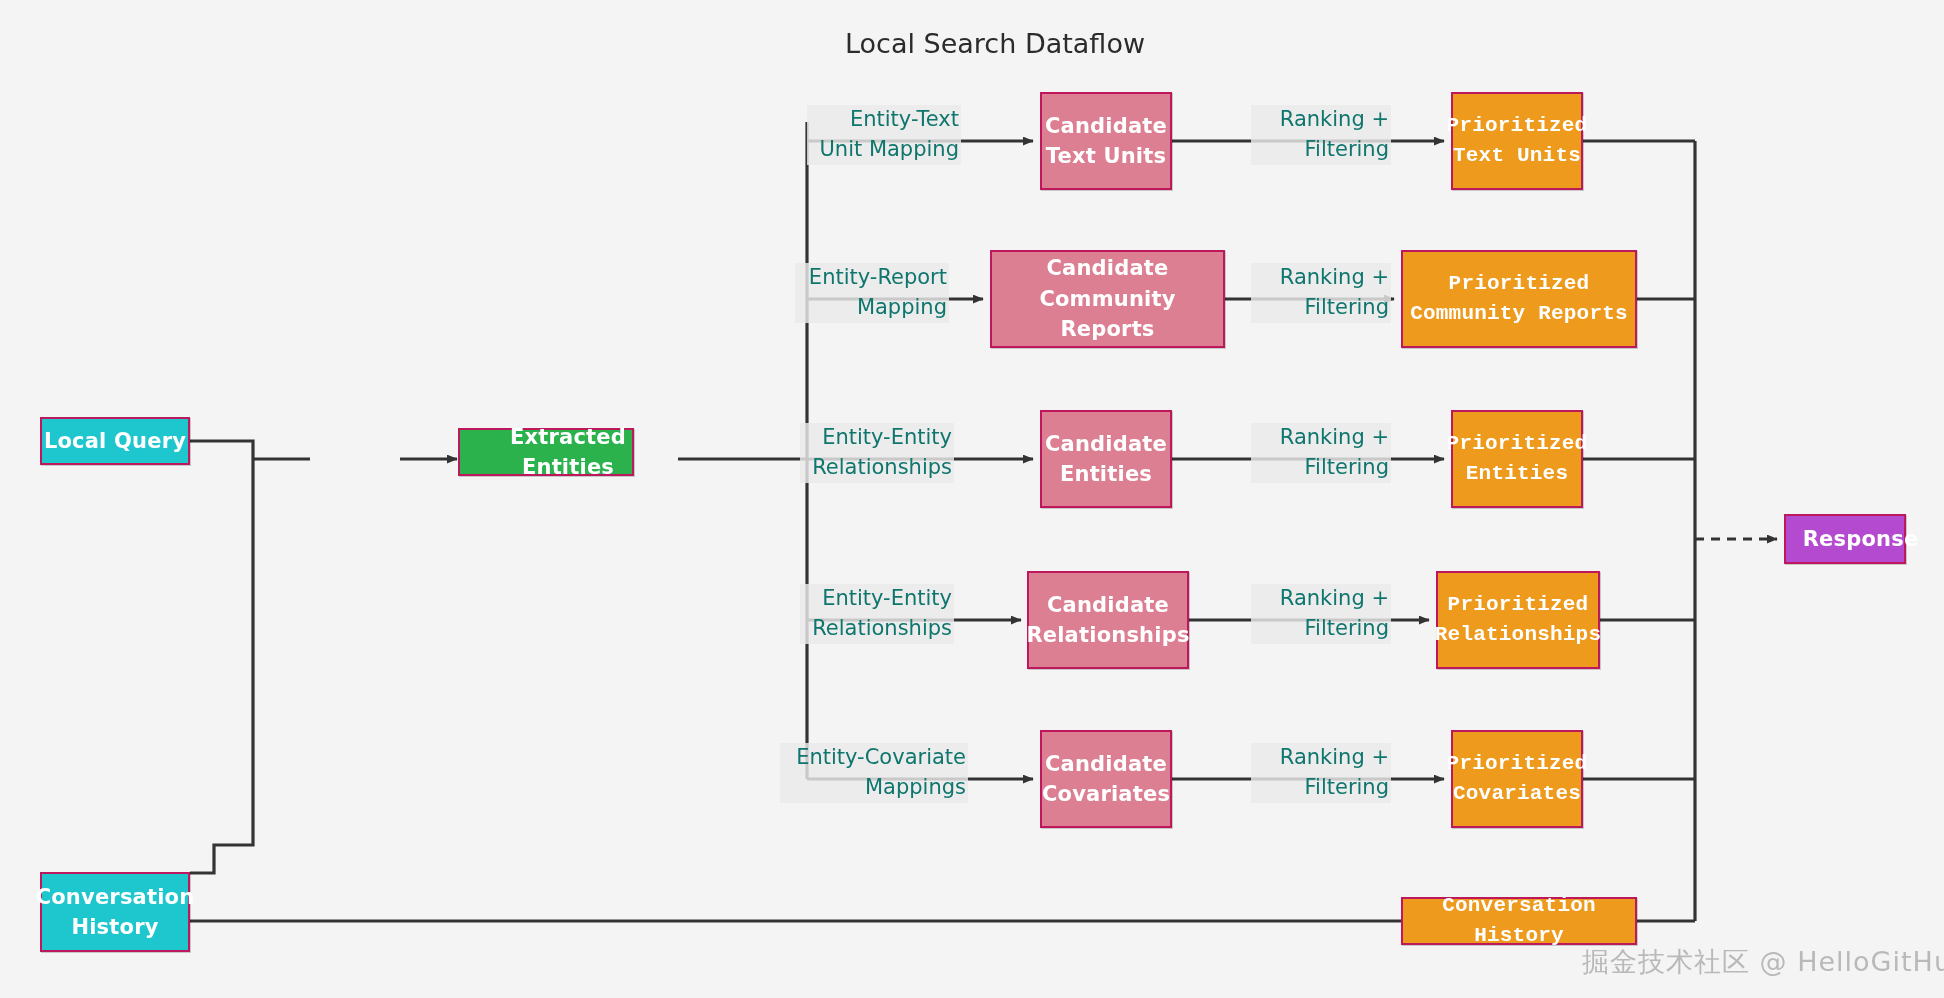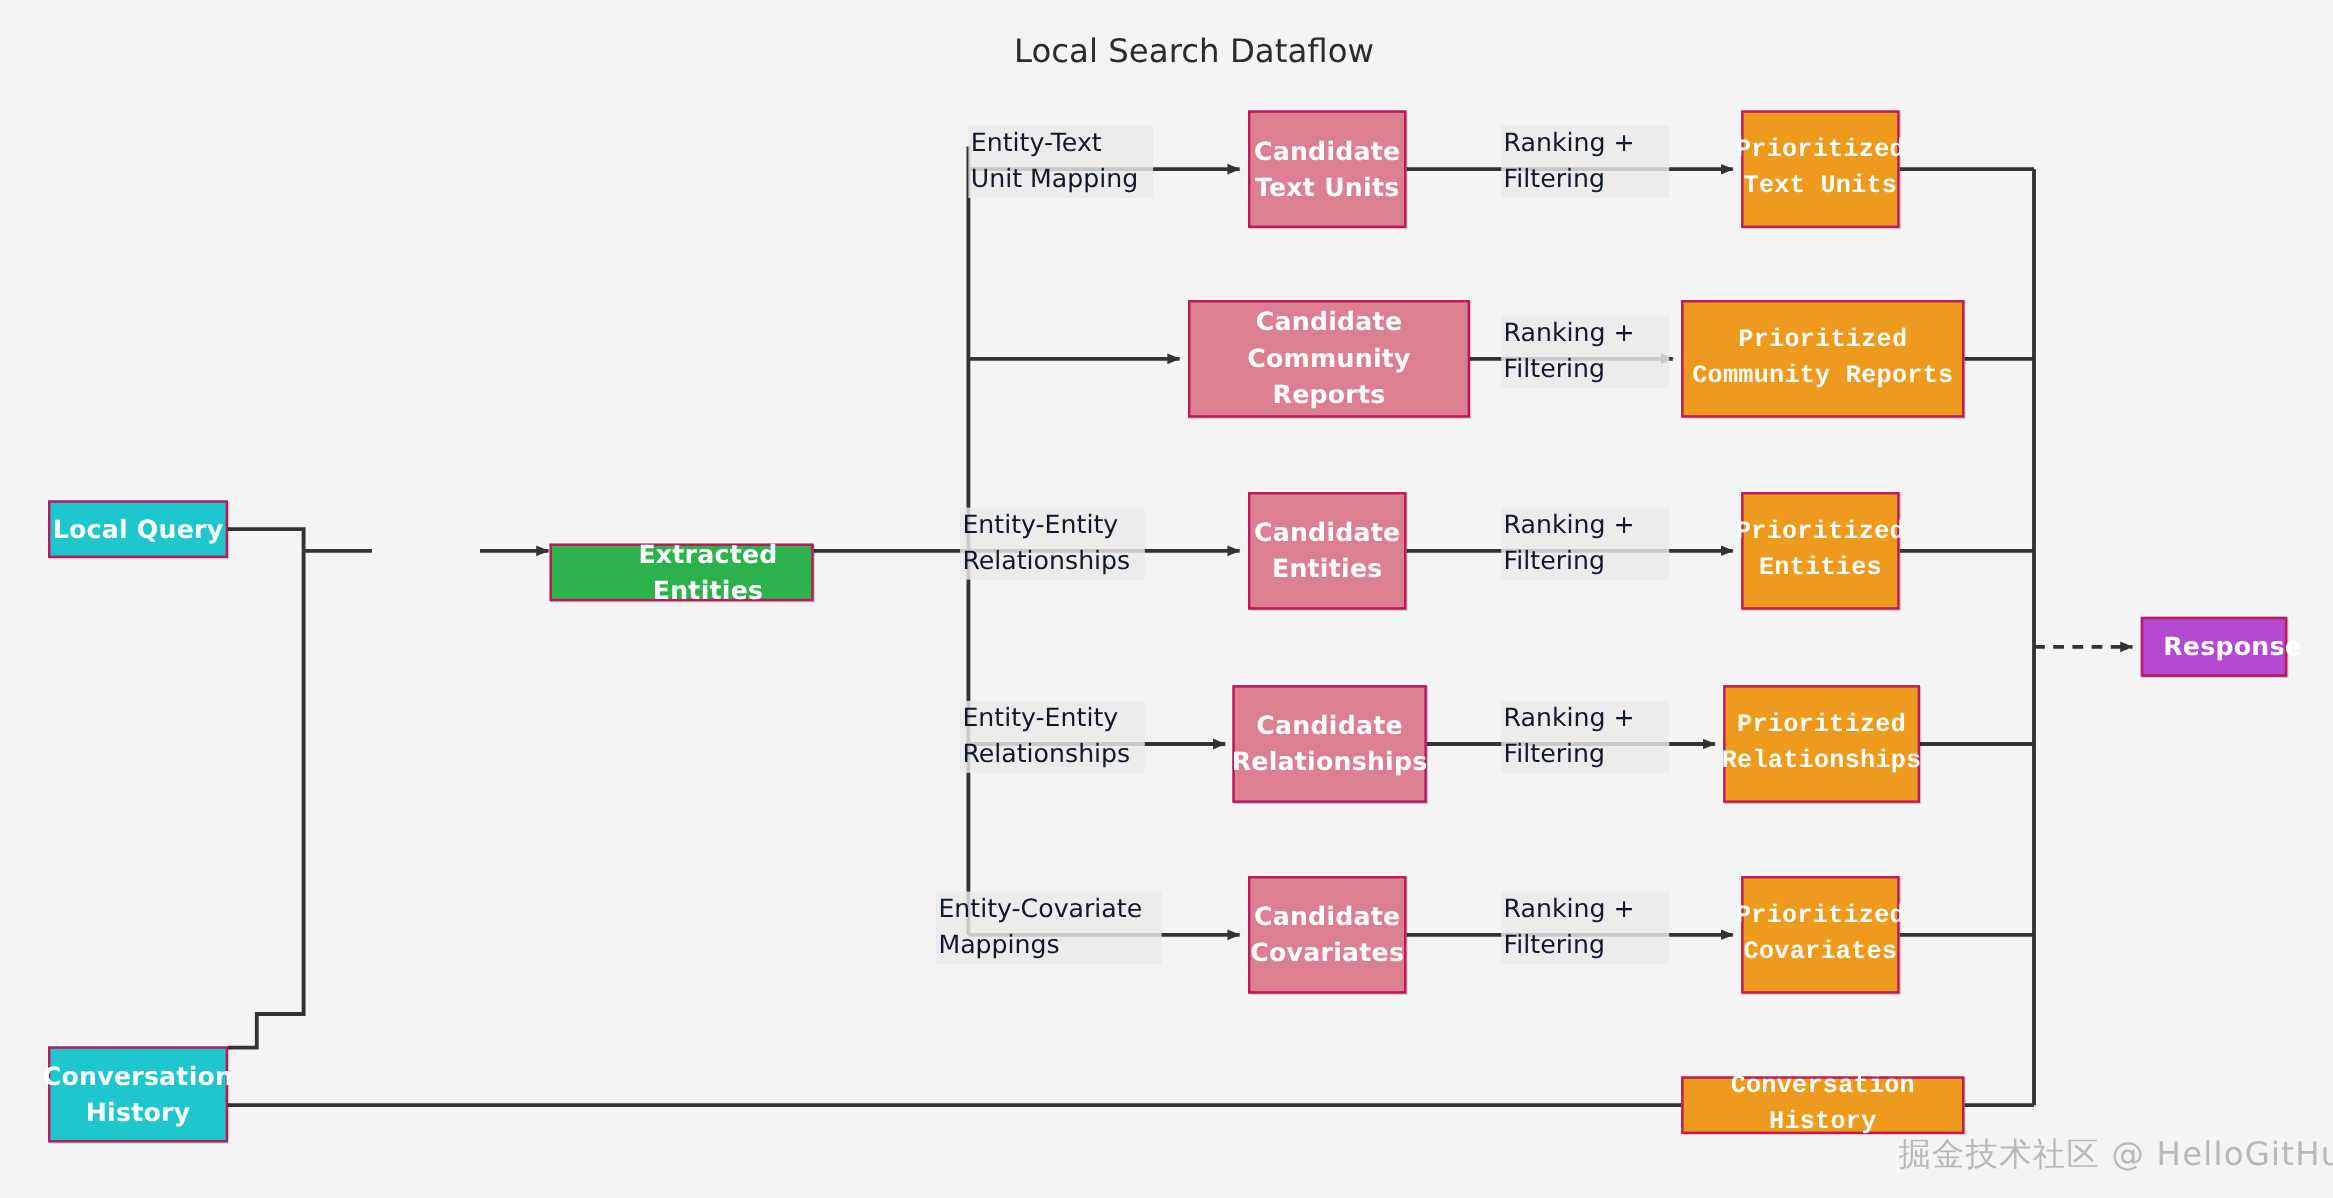--- a/index.html
+++ b/index.html
@@ -31,23 +31,23 @@
   }
   .node.cyan{background:#1ec6ce;}
   .node.green{background:#2bb24c;}
   .node.pink{background:#dd7f92;}
   .node.orange{background:#ee9a1d;font-family:Liberation Mono, monospace;}
   .node.purple{background:#b44ad0;}
 
   .edge-label{
     position:absolute;
     font-size:21px;
-    color:#0f172a;
+    color:#0f766e;
     line-height:1.42;
-    text-align:left;
+    text-align:right;
     white-space:pre-line;
     background:rgba(234,234,234,.82);
     padding:0 2px;
     font-weight:400;
   }
 
   .title{
     position:absolute;
     font-size:27px;
     color:#2b2b2b;
@@ -112,21 +112,21 @@
       <path d="M190,921 L1426,921" marker-end="url(#arrow)"></path>
     </g>
   </svg>
 
   <div class="title" style="left:845px;top:28px;">Local Search Dataflow</div>
 
   <div class="node cyan" style="left:40px;top:417px;width:150px;height:48px;">Local Query</div>
 
   <div class="node cyan" style="left:40px;top:872px;width:150px;height:80px;">Conversation History</div>
 
-  <div class="node green" style="left:458px;top:453px;width:220px;height:48px;padding-left:44px;">Extracted Entities</div>
+  <div class="node green" style="left:458px;top:428px;width:176px;height:48px;padding-left:44px;">Extracted Entities</div>
 
   <div class="node pink" style="left:1040px;top:92px;width:132px;height:98px;">Candidate
 Text Units</div>
 
   <div class="node pink" style="left:990px;top:250px;width:235px;height:98px;">Candidate
 Community Reports</div>
 
   <div class="node pink" style="left:1040px;top:410px;width:132px;height:98px;">Candidate
 Entities</div>
 
@@ -152,20 +152,22 @@
 Covariates</div>
 
   <div class="node orange" style="left:1401px;top:897px;width:236px;height:48px;">Conversation History</div>
 
   <div class="node purple" style="left:1784px;top:514px;width:122px;height:50px;padding-left:31px;">Response</div>
 
 
   <div class="edge-label" style="left:807px;top:105px;width:150px;">Entity-Text
 Unit Mapping</div>
 
+  <div class="edge-label" style="left:795px;top:263px;width:150px;">Entity-Report
+Mapping</div>
 
   <div class="edge-label" style="left:800px;top:423px;width:150px;">Entity-Entity
 Relationships</div>
 
   <div class="edge-label" style="left:800px;top:584px;width:150px;">Entity-Entity
 Relationships</div>
 
   <div class="edge-label" style="left:780px;top:743px;width:184px;">Entity-Covariate
 Mappings</div>
 

